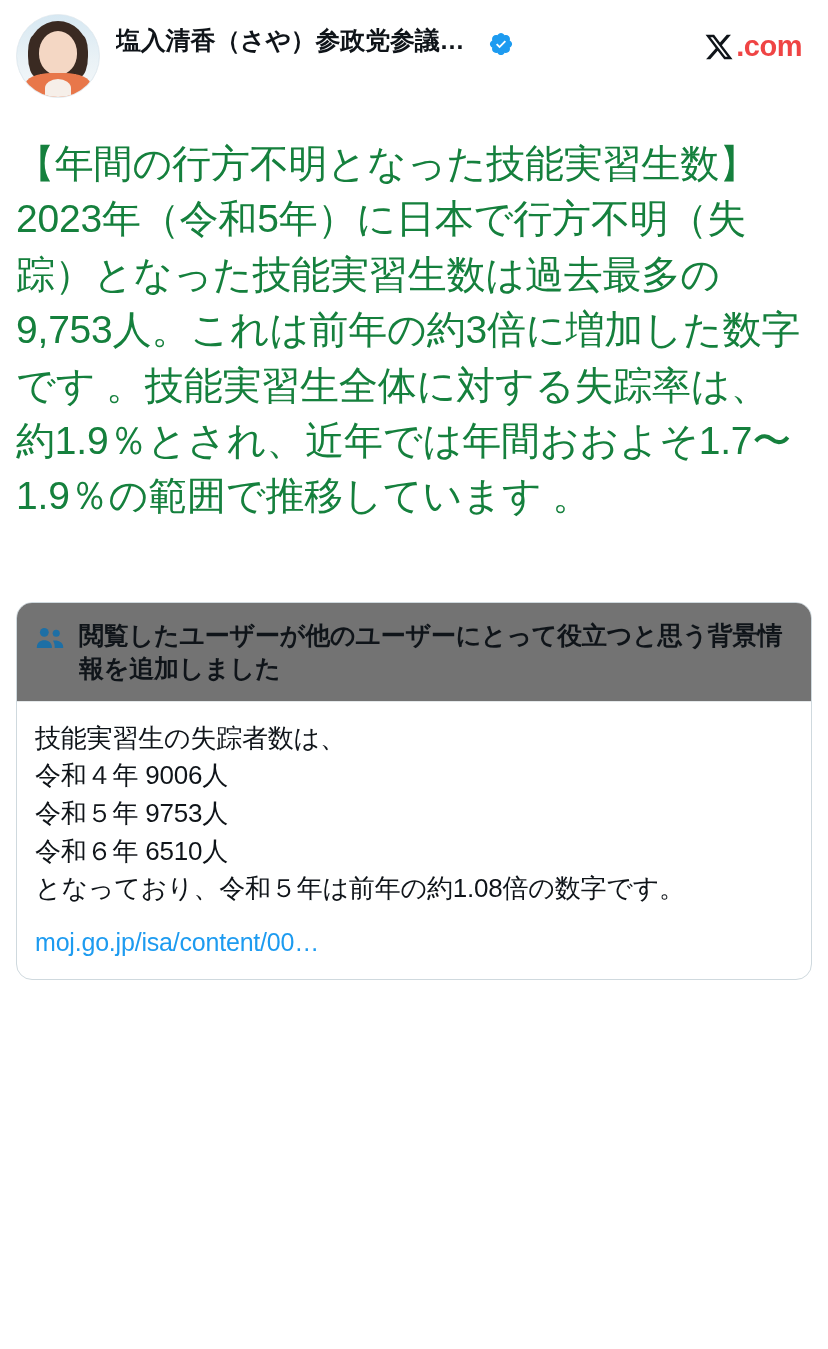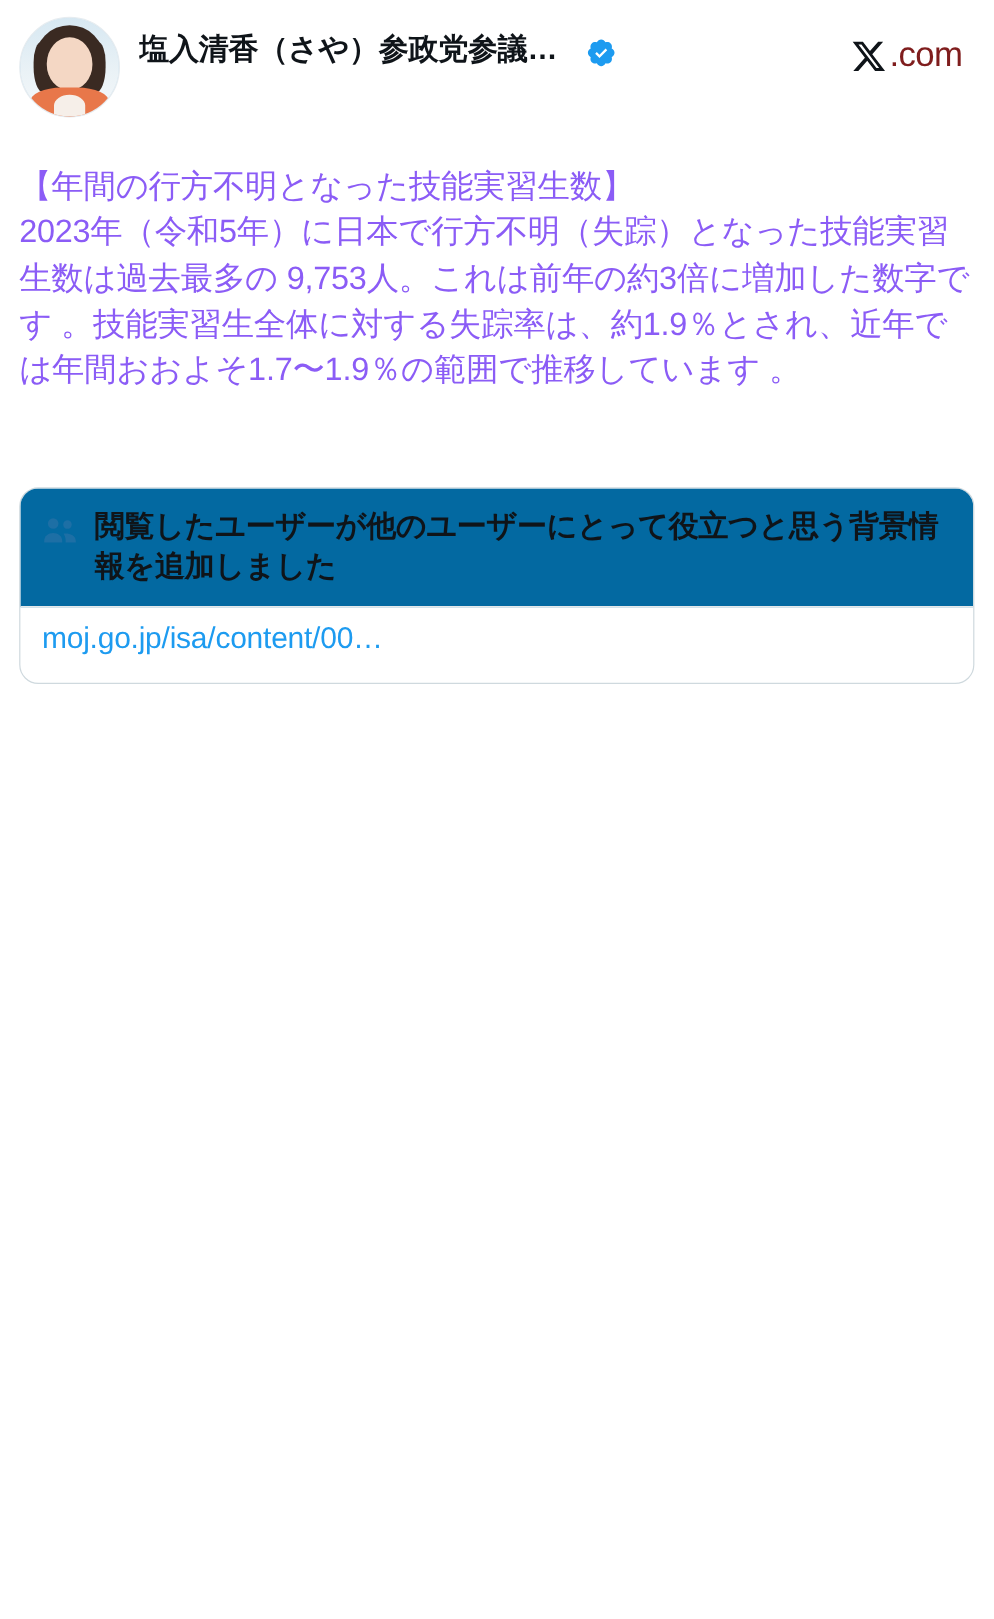--- a/index.html
+++ b/index.html
@@ -134,51 +134,51 @@
     gap: 2px;
     flex: 0 0 auto;
   }
   .brand-x {
     width: 30px;
     height: 30px;
     display: inline-block;
   }
   .brand-com {
     font-size: 29px;
-    font-weight: normal;
-    color: #7f1d1d;
+    font-weight: bold;
+    color: #ef4444;
     letter-spacing: -0.5px;
   }
 
   
   .tweet-body {
     padding: 18px 20px 0 16px;
-    font-size: 27px;
+    font-size: 39px;
     line-height: 1.42;
-    color: #8b5cf6;
+    color: #15803d;
     letter-spacing: -0.2px;
   }
   .tweet-body p {
     margin: 0;
     white-space: pre-wrap;
   }
   .tweet-body .para-gap {
     height: 40px;
   }
 
   
   .note-card {
     margin: 38px 16px 0 16px;
     border: 1px solid #cfd9de;
     border-radius: 16px;
     overflow: hidden;
     background: #ffffff;
   }
   .note-header {
-    background: #0369a1;
+    background: #737373;
     padding: 16px 18px 16px 16px;
     display: flex;
     align-items: flex-start;
     gap: 12px;
     border-bottom: 1px solid #e4e8ea;
   }
   .note-people-icon {
     flex: 0 0 auto;
     width: 34px;
     height: 34px;
@@ -259,16 +259,21 @@
       <span class="note-people-icon">
         <svg viewBox="0 0 24 24" width="34" height="34" aria-hidden="true">
           <circle cx="8" cy="8" r="3.1" fill="#1d6fa5"></circle>
           <circle cx="16.4" cy="8.6" r="2.5" fill="#1d6fa5"></circle>
           <path fill="#1d6fa5" d="M2.7 18.2c0-2.9 2.4-4.7 5.3-4.7s5.3 1.8 5.3 4.7v.9H2.7v-.9z"></path>
           <path fill="#1d6fa5" d="M14.1 13.9c2.6-.5 7.2.6 7.2 4.3v.9h-6v-1.2c0-1.6-.5-2.9-1.2-4z"></path>
         </svg>
       </span>
       <div class="note-title">閲覧したユーザーが他のユーザーにとって役立つと思う背景情報を追加しました</div>
     </div>
+    <div class="note-body">技能実習生の失踪者数は、
+令和４年 9006人
+令和５年 9753人
+令和６年 6510人
+となっており、令和５年は前年の約1.08倍の数字です。</div>
     <a class="note-link" href="#">moj.go.jp/isa/content/00…</a>
   </div>
 
 </div>
 
 </body></html>

